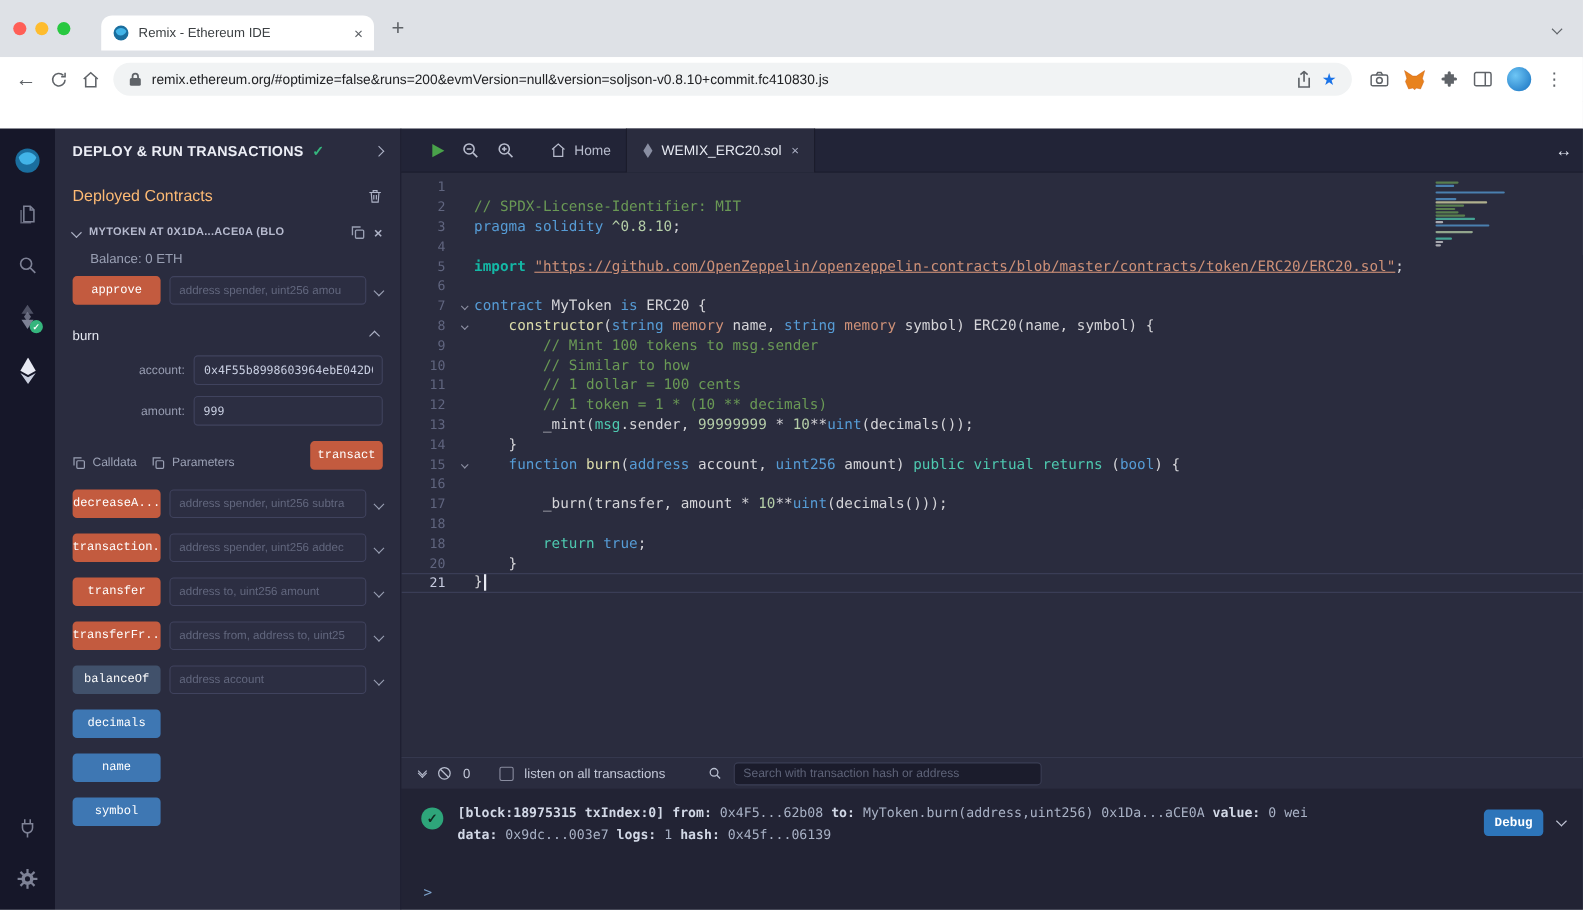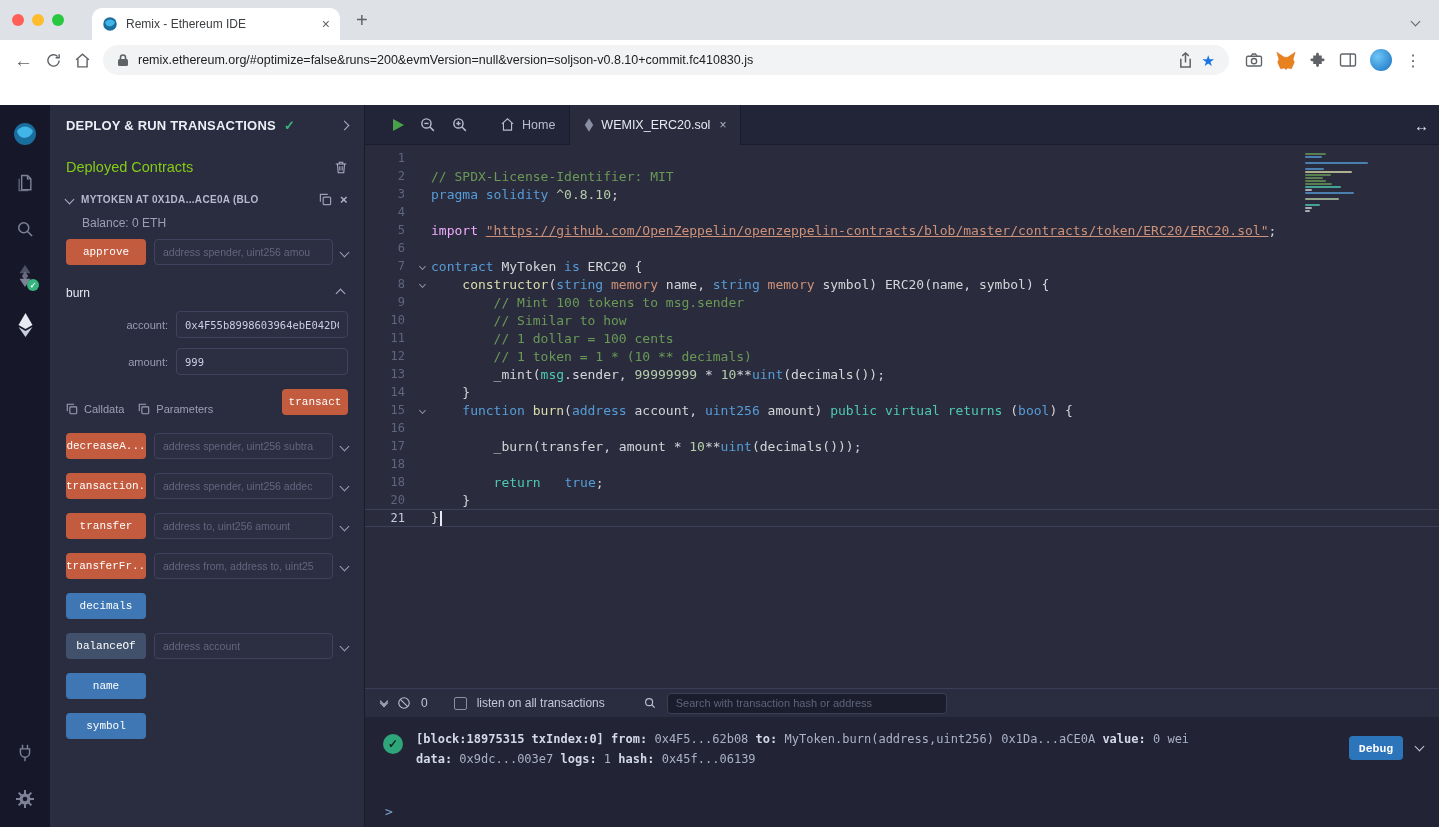--- a/index.html
+++ b/index.html
@@ -3,21 +3,21 @@
 <meta charset="utf-8">
 <title>Remix - Ethereum IDE</title>
 <style>
 *{margin:0;padding:0;box-sizing:border-box}
 html,body{width:1439px;height:827px;overflow:hidden}
 body{font-family:"Liberation Sans",sans-serif;background:#fff}
 svg{display:block}
 button{font-family:Liberation Mono, monospace}
 .window{width:100%;height:100%;display:flex;flex-direction:column}
 
-.tabstrip{height:40px;background:#dee1e6;display:flex;align-items:center;flex:none}
+.tabstrip{height:52px;background:#dee1e6;display:flex;align-items:center;flex:none}
 .lights{display:flex;gap:8px;padding:0 14px 0 12px}
 .light{width:12px;height:12px;border-radius:50%;display:inline-block}
 .red{background:#ff5f57}.yellow{background:#febc2e}.green{background:#28c840}
 .tab{margin:8px 0 0 14px;height:32px;width:248px;background:#fff;border-radius:10px 10px 0 0;display:flex;align-items:center;gap:8px;padding:0 10px}
 .tab-title{flex:1;font-size:12px;color:#3c4043;white-space:nowrap;overflow:hidden}
 .tab-close{color:#5f6368;font-size:14px;line-height:1;cursor:pointer}
 .newtab{font-size:20px;color:#5f6368;margin-left:16px;cursor:pointer;line-height:1}
 .strip-chev{margin-left:auto;margin-right:20px}
 .strip-chev .chev{border-color:#5f6368}
 .toolbar{height:40px;background:#fff;display:flex;align-items:center;gap:12px;padding:0 14px;flex:none}
@@ -34,21 +34,21 @@
 .rail{width:50px;background:#161729;display:flex;flex-direction:column;align-items:center;padding:16px 0 18px;gap:26px;flex:none}
 .rail-ico{position:relative;cursor:pointer}
 .rail-spacer{flex:1}
 .badge{position:absolute;right:-5px;bottom:-4px;width:12px;height:12px;border-radius:50%;background:#35b57d;color:#fff;font-size:8px;display:flex;align-items:center;justify-content:center;font-weight:bold}
 
 .panel{width:315px;flex:none;background:#2a2c3f;border-right:1px solid #191a2a;display:flex;flex-direction:column;min-height:0;overflow:hidden}
 .panel-header{height:40px;flex:none;display:flex;align-items:center;gap:8px;padding:0 16px}
 .panel-title{font-size:13px;font-weight:bold;color:#eceef6;letter-spacing:.2px;white-space:nowrap}
 .green-check{color:#35b57d;font-size:13px;font-weight:bold}
 .panel-header .chev{margin-left:auto;border-color:#aeb3c7;cursor:pointer}
-.deployed-row{display:flex;align-items:flex-end;justify-content:space-between;margin:14px 16px 2px;color:#84cc16;font-size:14.5px}
+.deployed-row{display:flex;align-items:flex-start;justify-content:space-between;margin:14px 16px 2px;color:#fdba74;font-size:14.5px}
 .contract-head{display:flex;align-items:center;gap:8px;padding:16px 16px 2px;color:#aeb3c7;font-size:10px;font-weight:bold;letter-spacing:.3px}
 .contract-head .chev{flex:none;cursor:pointer}
 .contract-label{flex:1;white-space:nowrap;overflow:hidden;color:#b6bace}
 .x-ico{color:#aeb3c7;font-size:13px;cursor:pointer;line-height:1}
 .balance{padding:8px 16px 2px 32px;font-size:12px;color:#9aa0b4}
 .fn-row{display:flex;align-items:center;gap:8px;padding:7px 16px}
 .fn-btn{flex:none;width:80px;height:26px;border:none;border-radius:4px;color:#fff;font-size:11px;white-space:nowrap;overflow:hidden;cursor:pointer}
 .warn{background:#c35b3f}
 .info{background:#3e77b3}
 .info-muted{background:#41516b}
@@ -336,26 +336,26 @@
             <button class="fn-btn warn">transfer</button>
             <input class="fn-input" placeholder="address to, uint256 amount" style="">
             <span class="chev chev-down"></span>
           </div>
           <div class="fn-row">
             <button class="fn-btn warn">transferFr...</button>
             <input class="fn-input" placeholder="address from, address to, uint25" style="">
             <span class="chev chev-down"></span>
           </div>
           <div class="fn-row">
-            <button class="fn-btn info">decimals</button>
-          </div>
-          <div class="fn-row">
             <button class="fn-btn info-muted">balanceOf</button>
             <input class="fn-input" placeholder="address account" style="">
             <span class="chev chev-down"></span>
+          </div>
+          <div class="fn-row">
+            <button class="fn-btn info">decimals</button>
           </div>
           <div class="fn-row">
             <button class="fn-btn info">name</button>
           </div>
           <div class="fn-row">
             <button class="fn-btn info">symbol</button>
           </div>
         </div>
     </aside>
 
@@ -416,21 +416,21 @@
               <span class="code"><span style="color: rgb(86, 156, 214);">pragma solidity</span><span style="color: rgb(212, 212, 216);"> </span><span style="color: rgb(181, 206, 168);">^0.8.10</span><span style="color: rgb(212, 212, 216);">;</span></span>
             </div>
             <div class="code-line">
               <span class="ln">4</span>
               <span class="foldcol"></span>
               <span class="code"></span>
             </div>
             <div class="code-line">
               <span class="ln">5</span>
               <span class="foldcol"></span>
-              <span class="code"><span style="color: #f0abfc;">import</span><span style="color: rgb(212, 212, 216);"> </span><span class="lk" style="color: rgb(206, 145, 120);">"https://github.com/OpenZeppelin/openzeppelin-contracts/blob/master/contracts/token/ERC20/ERC20.sol"</span><span style="color: rgb(212, 212, 216);">;</span></span>
+              <span class="code"><span style="color: #14b8a6; font-weight: bold;">import</span><span style="color: rgb(212, 212, 216);"> </span><span class="lk" style="color: rgb(206, 145, 120);">"https://github.com/OpenZeppelin/openzeppelin-contracts/blob/master/contracts/token/ERC20/ERC20.sol"</span><span style="color: rgb(212, 212, 216);">;</span></span>
             </div>
             <div class="code-line">
               <span class="ln">6</span>
               <span class="foldcol"></span>
               <span class="code"></span>
             </div>
             <div class="code-line">
               <span class="ln">7</span>
               <span class="foldcol">
                 <span class="chev chev-down"></span>
@@ -492,21 +492,21 @@
               <span class="code"><span style="color: rgb(212, 212, 216);">        _burn(transfer, amount * </span><span style="color: rgb(181, 206, 168);">10</span><span style="color: rgb(212, 212, 216);">**</span><span style="color: rgb(86, 156, 214);">uint</span><span style="color: rgb(212, 212, 216);">(decimals()));</span></span>
             </div>
             <div class="code-line">
               <span class="ln">18</span>
               <span class="foldcol"></span>
               <span class="code"></span>
             </div>
             <div class="code-line">
               <span class="ln">18</span>
               <span class="foldcol"></span>
-              <span class="code"><span style="color: rgb(78, 201, 176);">        return</span><span style="color: rgb(212, 212, 216);"> </span><span style="color: rgb(86, 156, 214); margin-left: 16px;">true</span><span style="color: rgb(212, 212, 216);">;</span></span>
+              <span class="code"><span style="color: rgb(78, 201, 176);">        return</span><span style="color: rgb(212, 212, 216);"> </span><span style="color: rgb(86, 156, 214);">true</span><span style="color: rgb(212, 212, 216);">;</span></span>
             </div>
             <div class="code-line">
               <span class="ln">20</span>
               <span class="foldcol"></span>
               <span class="code"><span style="color: rgb(212, 212, 216);">    }</span></span>
             </div>
             <div class="code-line current">
               <span class="ln">21</span>
               <span class="foldcol"></span>
               <span class="code"><span style="color: rgb(212, 212, 216);">}</span><span class="caret"></span></span>

